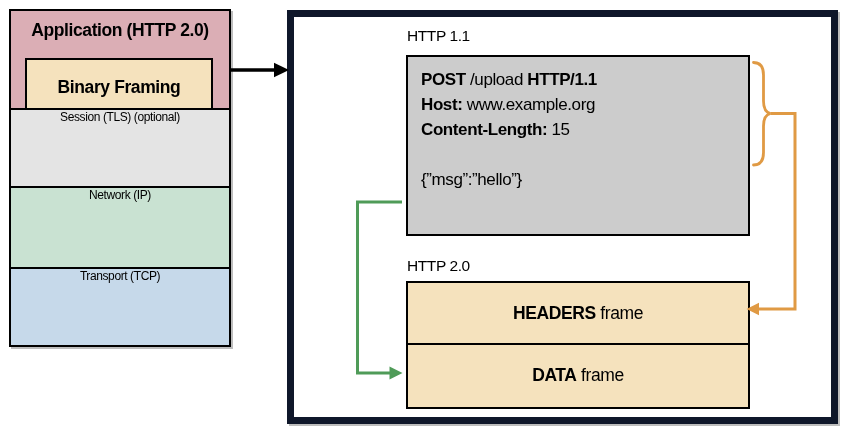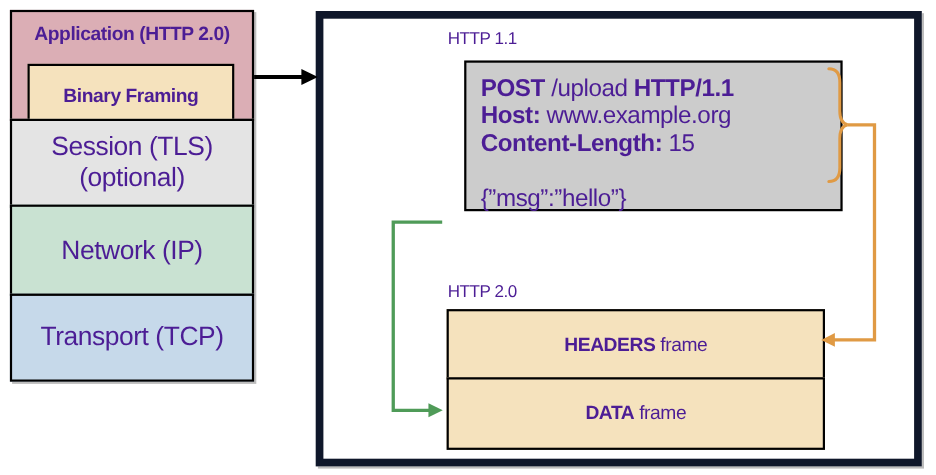--- a/index.html
+++ b/index.html
@@ -1,25 +1,25 @@
 <!DOCTYPE html>
 <html><head>
 <meta charset="utf-8">
 <style>
   html,body{margin:0;padding:0;background:#ffffff;}
   #page{
     position:relative;width:851px;height:432px;background:#ffffff;overflow:hidden;
-    font-family:"Liberation Sans", sans-serif;color:#4c1d95;letter-spacing:-0.4px;
+    font-family:"Liberation Sans", sans-serif;color:#000000;letter-spacing:-0.4px;
   }
   
   #stack{position:absolute;left:9px;top:9px;width:222px;box-shadow:2px 2px 0 #bdbdbd;}
   .layer{
     position:relative;box-sizing:border-box;border:2.5px solid #000;
-    display:flex;align-items:center;justify-content:center;
-    font-size:24px;text-align:center;
+    display:flex;justify-content:center;
+    font-size:12px;text-align:center;
   }
   .layer + .layer{margin-top:-2.5px;}
   #layer-application{height:101px;background:#dbaeb5;align-items:flex-start;font-weight:700;font-size:17.5px;}
   #layer-application .app-label{margin-top:9px;}
   #binary-framing{
     position:absolute;left:14px;top:47px;width:188px;height:58px;box-sizing:border-box;
     background:#f5e2bd;border:2.5px solid #000;display:flex;align-items:center;justify-content:center;
     font-weight:700;font-size:17.5px;
   }
   #layer-session{height:81px;background:#e4e4e4;}
@@ -27,23 +27,23 @@
   #layer-network{height:83px;background:#c9e2d2;}
   
   #panel{
     position:absolute;left:287px;top:10px;width:551px;height:414px;box-sizing:border-box;
     border:7px solid #0f172a;background:#fff;box-shadow:2px 2px 0 #bdbdbd;padding-left:32px;
   }
   .section-label{position:absolute;font-size:15.5px;font-weight:400;}
   #http11-label{left:113px;top:10px;}
   #http20-label{left:113px;top:240px;}
   #request-box{
-    position:absolute;left:112px;top:38px;width:344px;height:137px;box-sizing:border-box;
+    position:absolute;left:112px;top:38px;width:344px;height:181px;box-sizing:border-box;
     background:#cccccc;border:2.5px solid #000;padding:10px 8px 0 13px;
-    font-size:22px;line-height:25px;margin-left:16px;
+    font-size:17px;line-height:25px;
   }
   .req-line{white-space:pre-wrap;}
   .req-line .b{font-weight:700;}
   .req-body{margin-top:25px;}
   #frames{position:absolute;left:112px;top:264px;width:344px;border-radius:28px;}
   .frame-row{
     box-sizing:border-box;border:2.5px solid #000;background:#f5e2bd;height:64px;
     display:flex;align-items:center;justify-content:center;font-size:17.5px;
   }
   .frame-row + .frame-row{margin-top:-2.5px;height:66px;}

